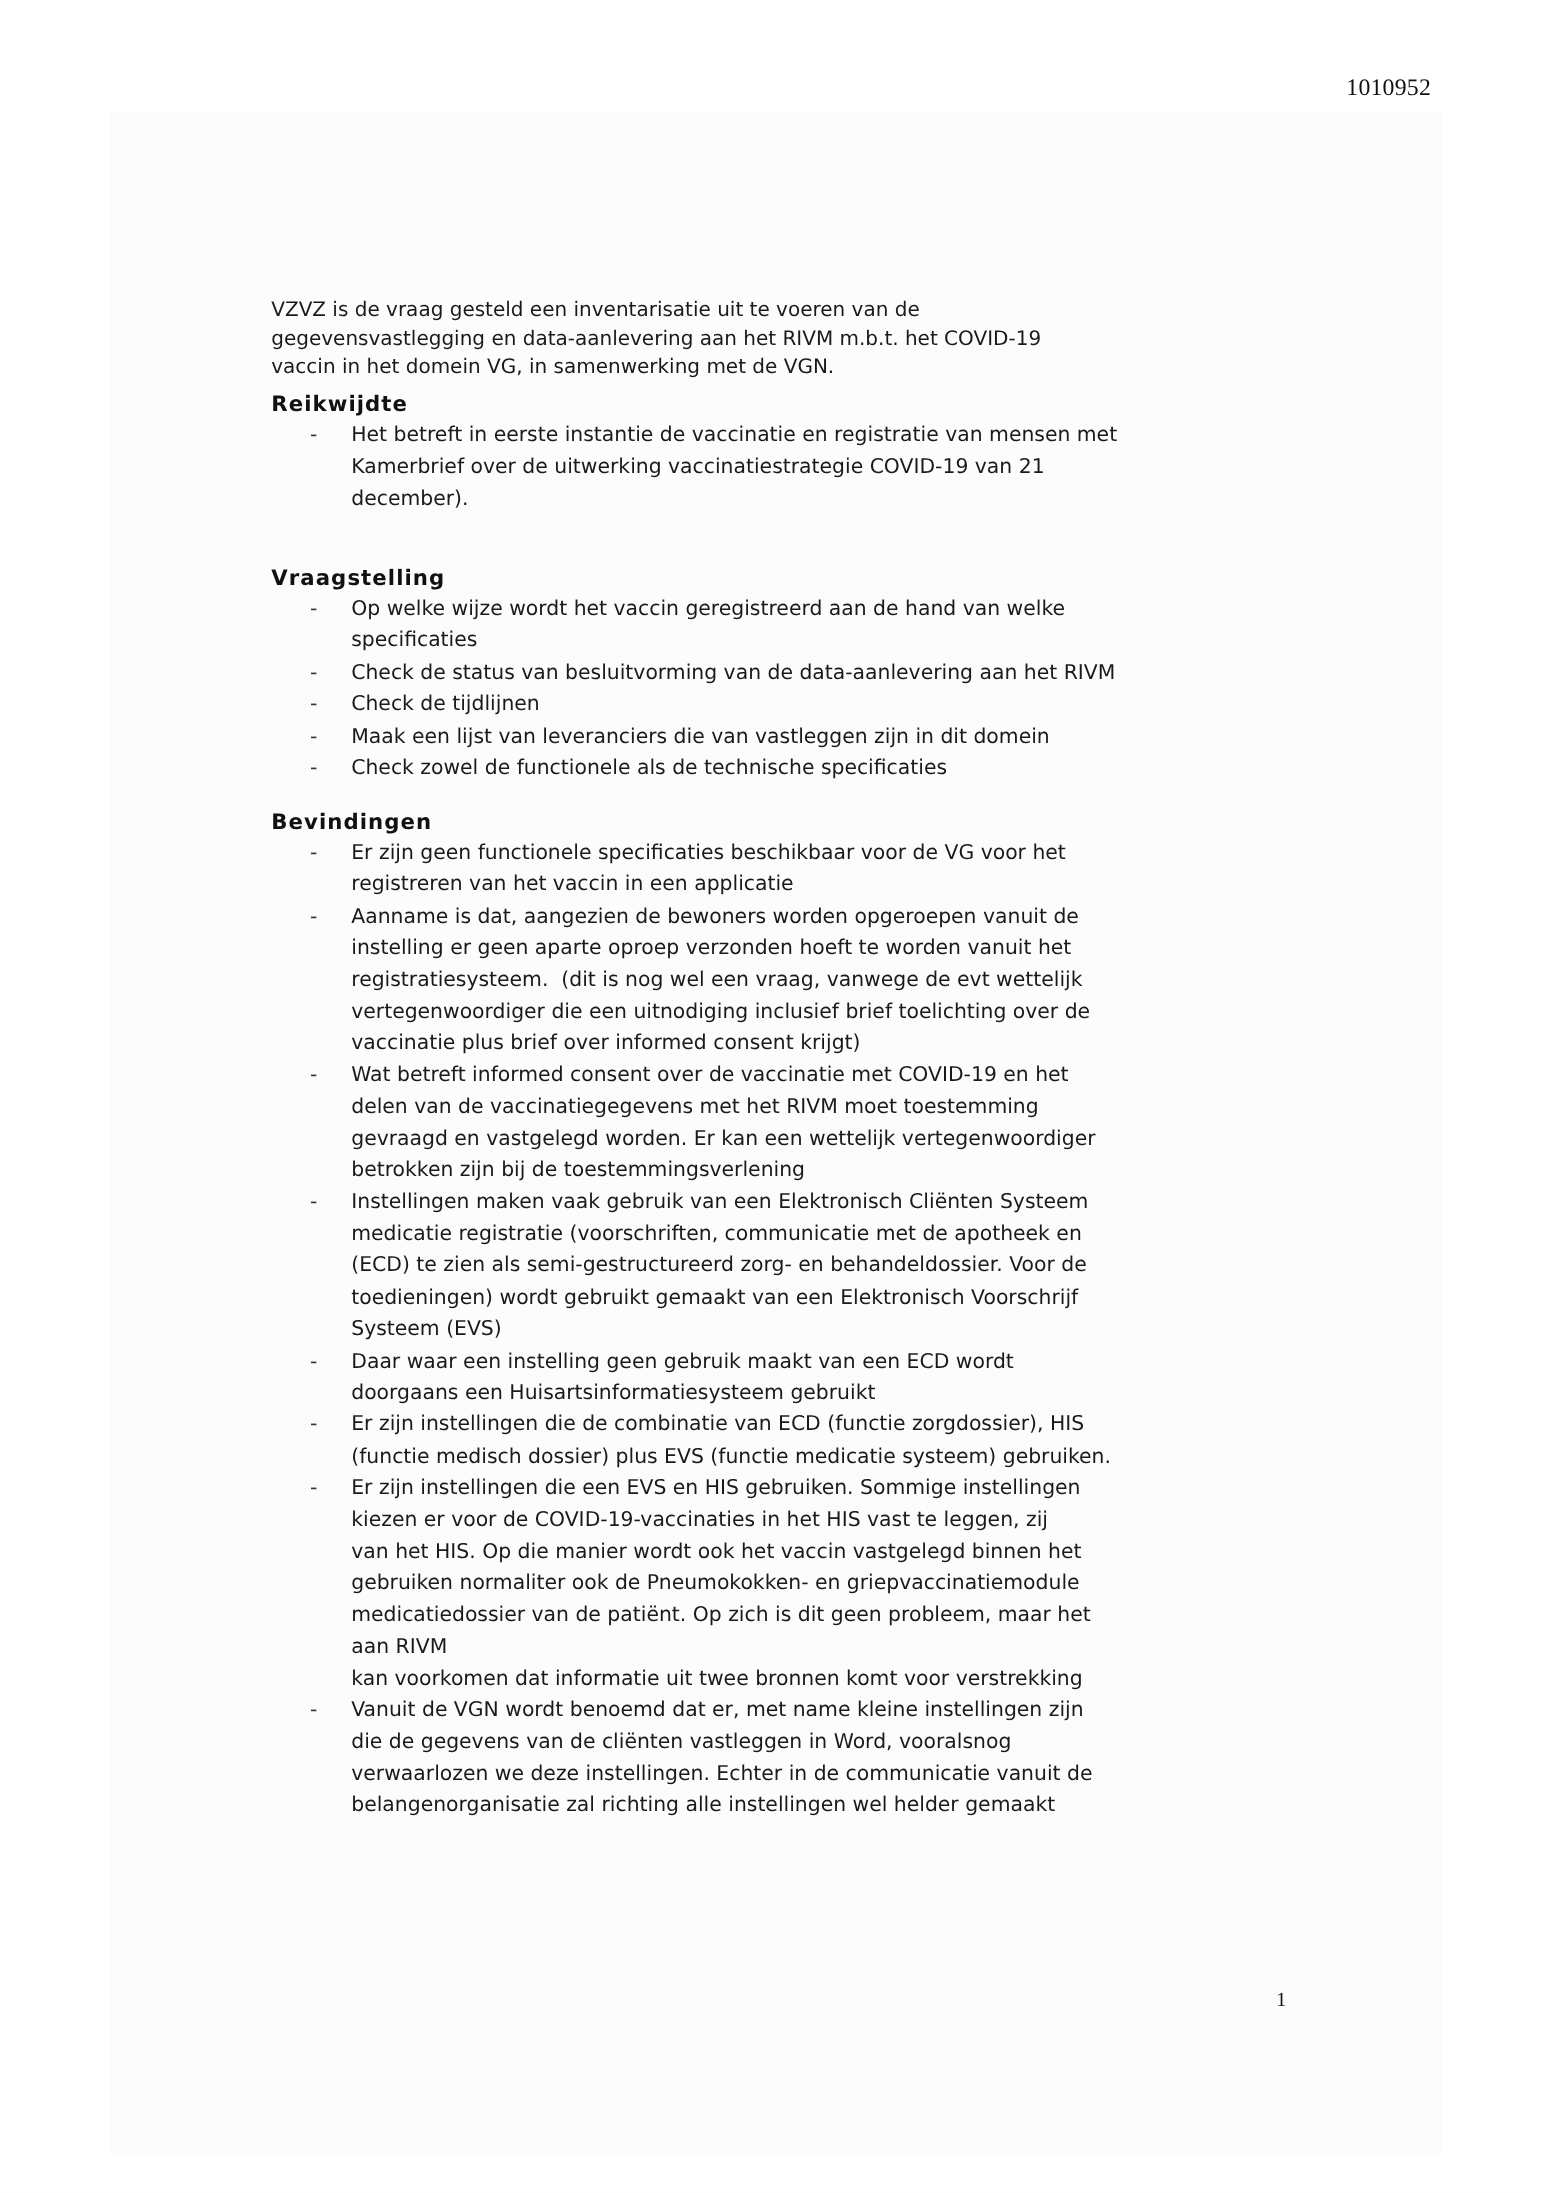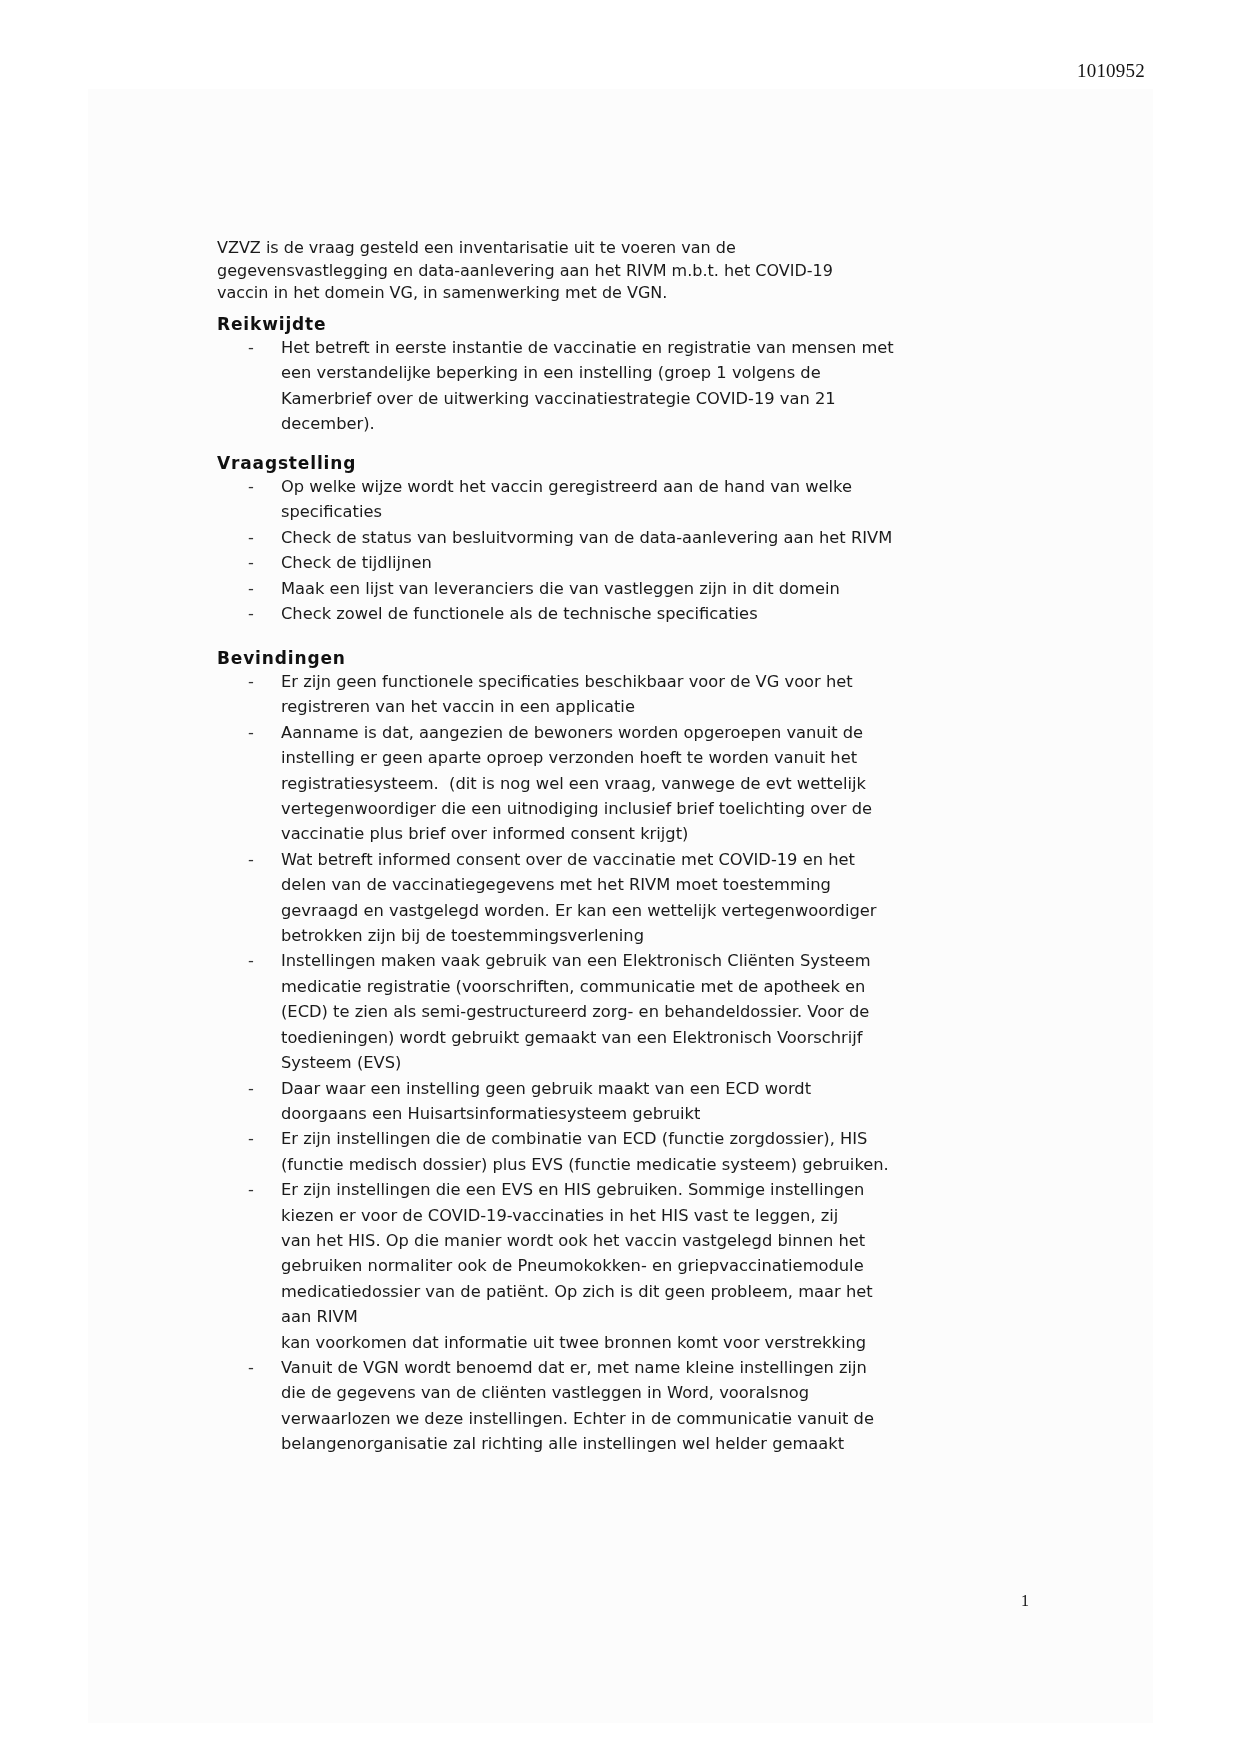--- a/index.html
+++ b/index.html
@@ -88,21 +88,20 @@
   <span class="line">VZVZ is de vraag gesteld een inventarisatie uit te voeren van de</span>
   <span class="line">gegevensvastlegging en data-aanlevering aan het RIVM m.b.t. het COVID-19</span>
   <span class="line">vaccin in het domein VG, in samenwerking met de VGN.</span>
 </div>
 
 <div class="heading" style="top:312px;text-align:right;">Reikwijdte</div>
 <ul class="list" style="top:335px;">
   <li class="list-item">
     <span class="dash">-</span>
     <span class="line">Het betreft in eerste instantie de vaccinatie en registratie van mensen met</span>
-    <span class="line">een verstandelijke beperking in een instelling (groep 1 volgens de</span>
     <span class="line">Kamerbrief over de uitwerking vaccinatiestrategie COVID-19 van 21</span>
     <span class="line">december).</span>
   </li>
 </ul>
 
 <div class="heading" style="top:451px;">Vraagstelling</div>
 <ul class="list" style="top:474px;">
   <li class="list-item">
     <span class="dash">-</span>
     <span class="line">Op welke wijze wordt het vaccin geregistreerd aan de hand van welke</span>

